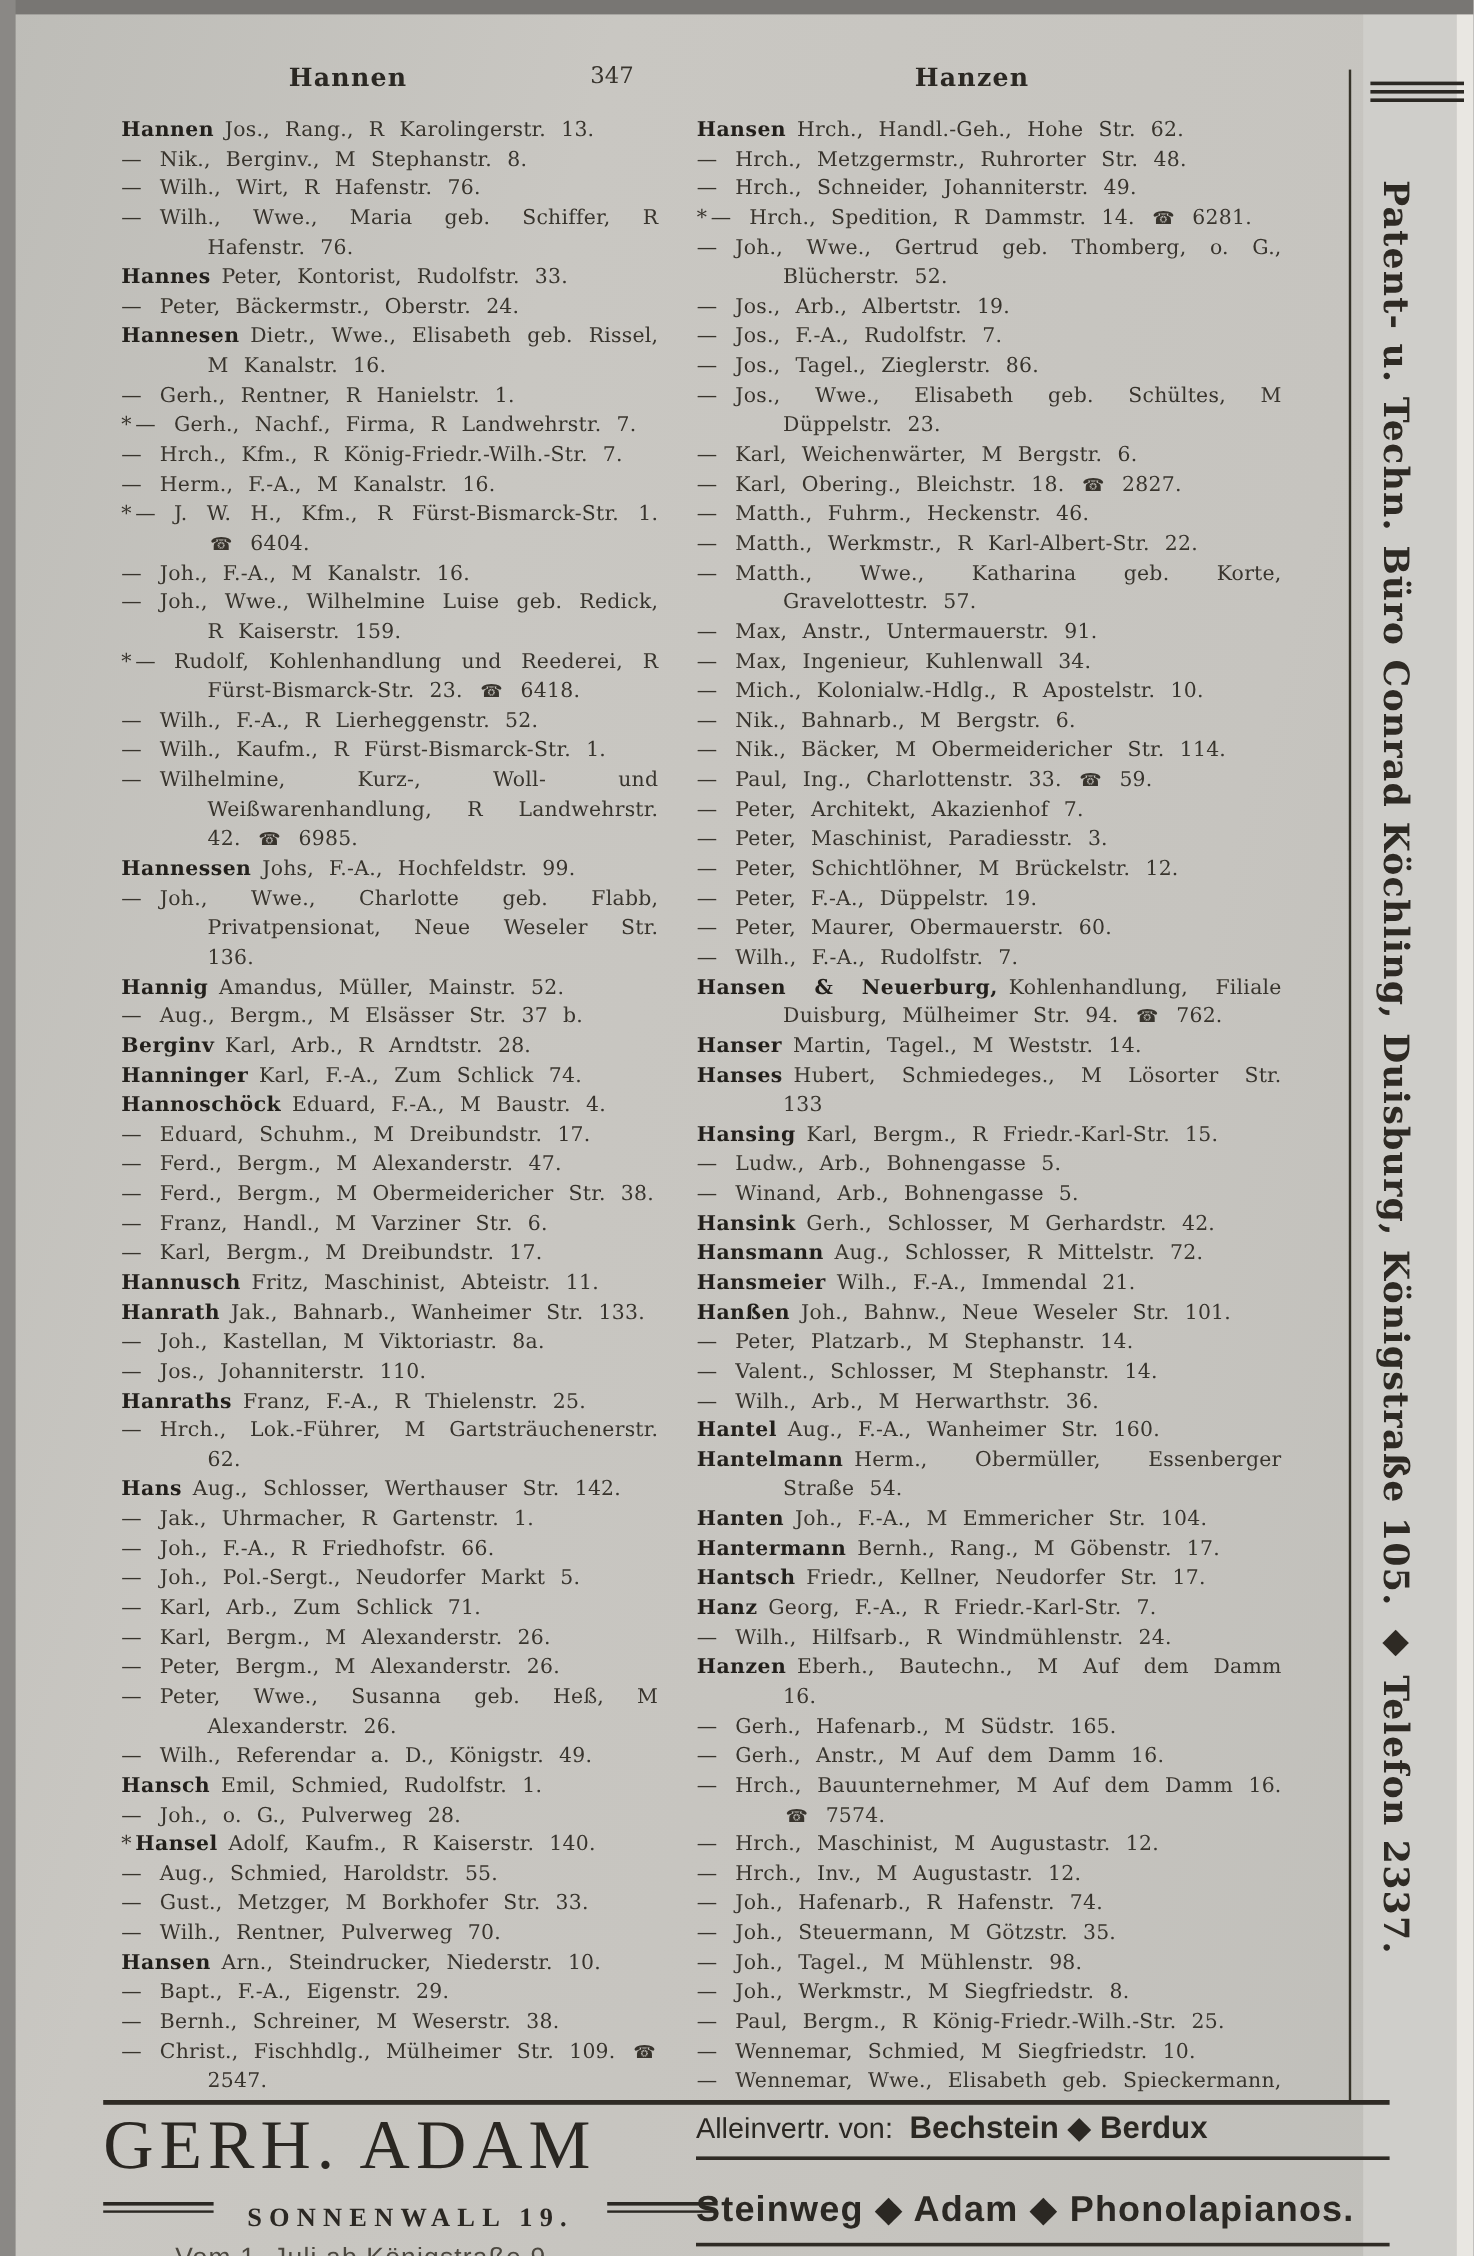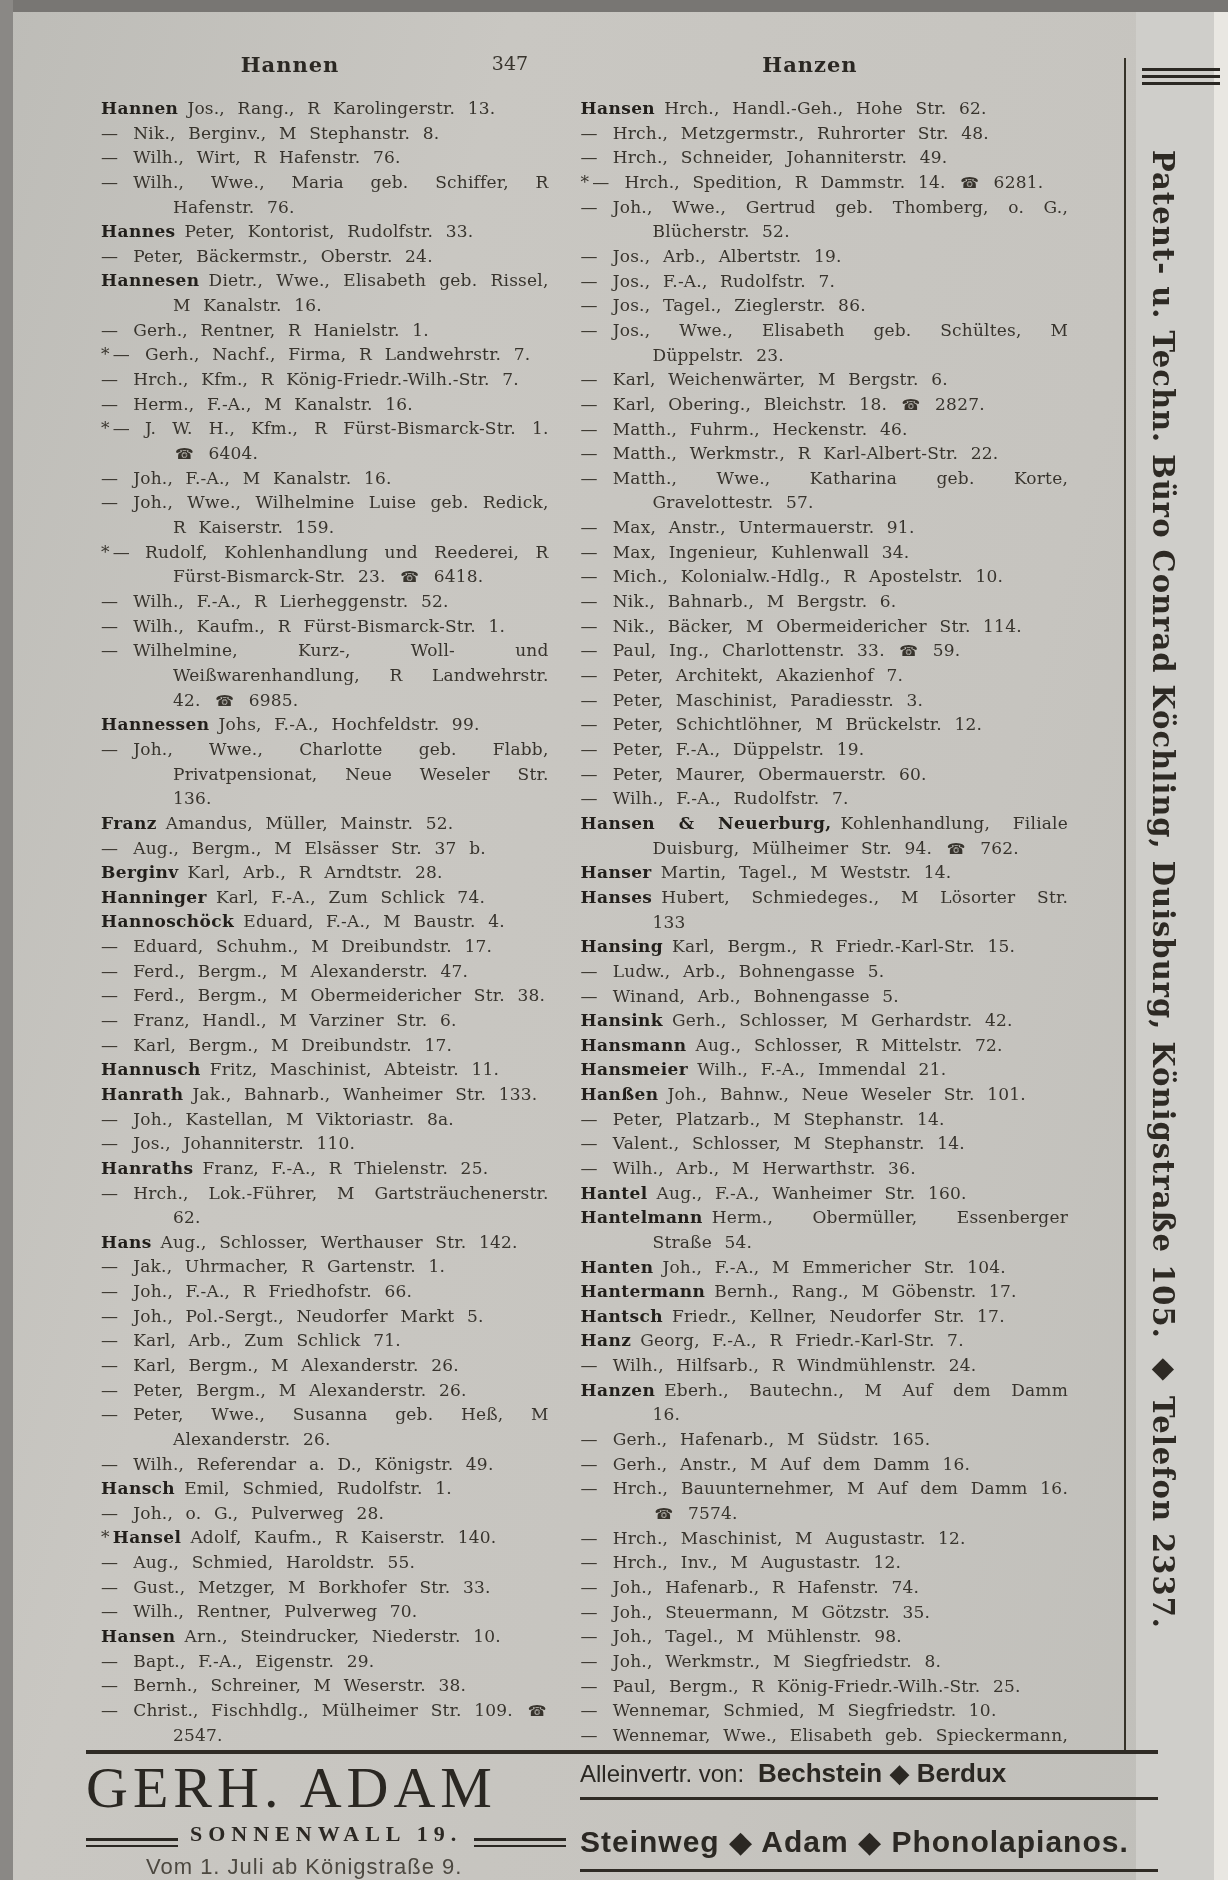--- a/index.html
+++ b/index.html
@@ -65,21 +65,21 @@
   .footer{
     position:absolute;left:86px;right:70px;bottom:6px;height:124px;
     border-top:4px solid #2f2b25;
     display:flex;
   }
   .ad-left{width:468px;padding-top:3px;}
   .ad-company{
     font-family:"Liberation Serif","DejaVu Serif",serif;
     font-size:58px;line-height:62px;letter-spacing:5px;color:#2a2722;
   }
-  .ad-addr-row{display:flex;align-items:flex-end;margin-top:2px;}
+  .ad-addr-row{display:flex;align-items:flex-start;margin-top:16px;gap:16px;}
   .dbl-rule{
     width:92px;height:9px;flex:0 0 auto;
     border-top:3px solid var(--ink);border-bottom:2px solid var(--ink);
   }
   .ad-address{
     font-family:"Liberation Serif","DejaVu Serif",serif;
     font-weight:700;font-size:22px;letter-spacing:6px;margin:0 12px;white-space:nowrap;
   }
   .ad-note{
     font-family:"Liberation Sans","DejaVu Sans",sans-serif;
@@ -126,21 +126,21 @@
         <div class="entry"><span class="dash">—</span>Herm., F.-A., M Kanalstr. 16.</div>
         <div class="entry"><span class="star">*</span><span class="dash">—</span>J. W. H., Kfm., R Fürst-Bismarck-Str. 1. <span class="tel">☎</span> 6404.</div>
         <div class="entry"><span class="dash">—</span>Joh., F.-A., M Kanalstr. 16.</div>
         <div class="entry"><span class="dash">—</span>Joh., Wwe., Wilhelmine Luise geb. Redick, R Kaiserstr. 159.</div>
         <div class="entry"><span class="star">*</span><span class="dash">—</span>Rudolf, Kohlenhandlung und Reederei, R Fürst-Bismarck-Str. 23. <span class="tel">☎</span> 6418.</div>
         <div class="entry"><span class="dash">—</span>Wilh., F.-A., R Lierheggenstr. 52.</div>
         <div class="entry"><span class="dash">—</span>Wilh., Kaufm., R Fürst-Bismarck-Str. 1.</div>
         <div class="entry"><span class="dash">—</span>Wilhelmine, Kurz-, Woll- und Weißwarenhandlung, R Landwehrstr. 42. <span class="tel">☎</span> 6985.</div>
         <div class="entry"><span class="lead">Hannessen</span>Johs, F.-A., Hochfeldstr. 99.</div>
         <div class="entry"><span class="dash">—</span>Joh., Wwe., Charlotte geb. Flabb, Privatpensionat, Neue Weseler Str. 136.</div>
-        <div class="entry"><span class="lead">Franz</span>Amandus, Müller, Mainstr. 52.</div>
+        <div class="entry"><span class="lead">Hannig</span>Amandus, Müller, Mainstr. 52.</div>
         <div class="entry"><span class="dash">—</span>Aug., Bergm., M Elsässer Str. 37 b.</div>
         <div class="entry"><span class="lead">Berginv</span>Karl, Arb., R Arndtstr. 28.</div>
         <div class="entry"><span class="lead">Hanninger</span>Karl, F.-A., Zum Schlick 74.</div>
         <div class="entry"><span class="lead">Hannoschöck</span>Eduard, F.-A., M Baustr. 4.</div>
         <div class="entry"><span class="dash">—</span>Eduard, Schuhm., M Dreibundstr. 17.</div>
         <div class="entry"><span class="dash">—</span>Ferd., Bergm., M Alexanderstr. 47.</div>
         <div class="entry"><span class="dash">—</span>Ferd., Bergm., M Obermeidericher Str. 38.</div>
         <div class="entry"><span class="dash">—</span>Franz, Handl., M Varziner Str. 6.</div>
         <div class="entry"><span class="dash">—</span>Karl, Bergm., M Dreibundstr. 17.</div>
         <div class="entry"><span class="lead">Hannusch</span>Fritz, Maschinist, Abteistr. 11.</div>

